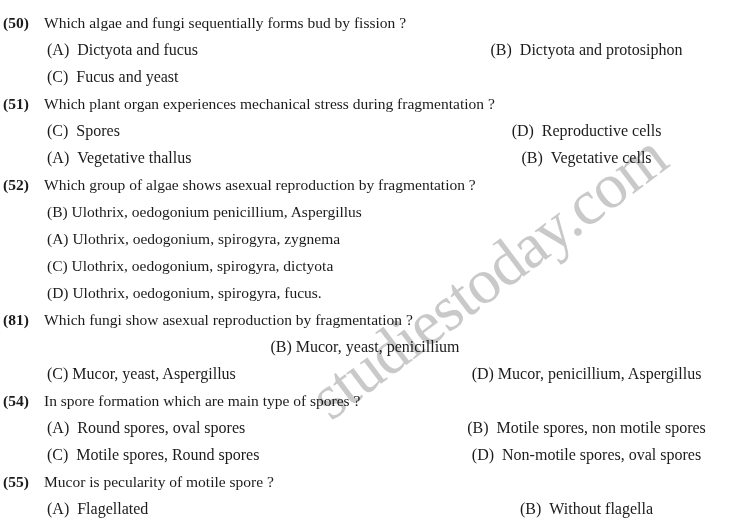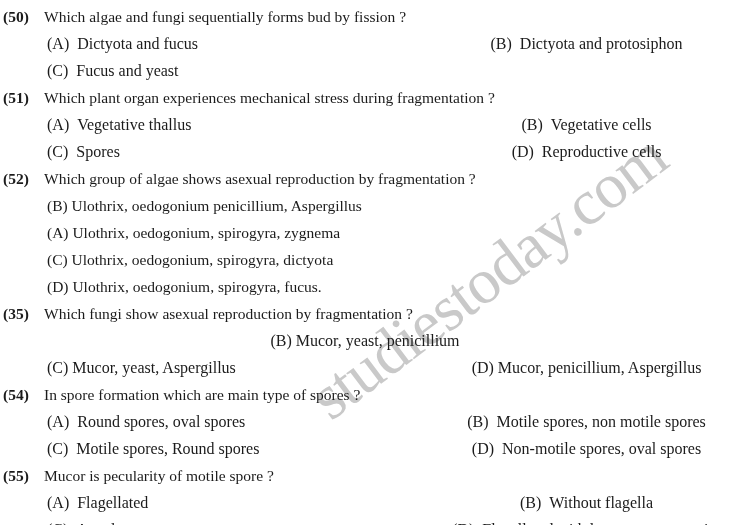--- a/index.html
+++ b/index.html
@@ -15,21 +15,21 @@
     color: #1b1b1b;
     overflow: hidden;
     position: relative;
   }
 
   #sheet {
     position: relative;
     width: 730px;
     height: 451px;
     box-sizing: border-box;
-    padding: 3px 0 0 0;
+    padding: 9px 0 0 0;
     z-index: 2;
   }
 
   
   .watermark-layer {
     position: absolute;
     inset: 0;
     z-index: 1;
     pointer-events: none;
     overflow: hidden;
@@ -132,41 +132,41 @@
       <div class="opt-row">
         <div class="opt-col-left"><span class="opt-letter gap-wide">(C)</span><span class="opt-body">Fucus and yeast</span></div>
       </div>
     </div>
     <div class="question">
       <div class="q-head">
         <span class="q-num">(51)</span>
         <span class="q-text">Which plant organ experiences mechanical stress during fragmentation ?</span>
       </div>
       <div class="opt-row">
+        <div class="opt-col-left"><span class="opt-letter gap-wide">(C)</span><span class="opt-body">Spores</span></div>
+        <div class="opt-col-right"><span class="opt-letter gap-wide">(D)</span><span class="opt-body">Reproductive cells</span></div>
+      </div>
+      <div class="opt-row">
         <div class="opt-col-left"><span class="opt-letter gap-wide">(A)</span><span class="opt-body">Vegetative thallus</span></div>
         <div class="opt-col-right"><span class="opt-letter gap-wide">(B)</span><span class="opt-body">Vegetative cells</span></div>
-      </div>
-      <div class="opt-row">
-        <div class="opt-col-left"><span class="opt-letter gap-wide">(C)</span><span class="opt-body">Spores</span></div>
-        <div class="opt-col-right"><span class="opt-letter gap-wide">(D)</span><span class="opt-body">Reproductive cells</span></div>
       </div>
     </div>
     <div class="question">
       <div class="q-head">
         <span class="q-num">(52)</span>
         <span class="q-text">Which group of algae shows asexual reproduction by fragmentation ?</span>
       </div>
       <div class="opt-stack"><span class="opt-letter gap-narrow">(B)</span><span class="opt-body">Ulothrix, oedogonium penicillium, Aspergillus</span></div>
       <div class="opt-stack"><span class="opt-letter gap-narrow">(A)</span><span class="opt-body">Ulothrix, oedogonium, spirogyra, zygnema</span></div>
       <div class="opt-stack"><span class="opt-letter gap-narrow">(C)</span><span class="opt-body">Ulothrix, oedogonium, spirogyra, dictyota</span></div>
       <div class="opt-stack"><span class="opt-letter gap-narrow">(D)</span><span class="opt-body">Ulothrix, oedogonium, spirogyra, fucus.</span></div>
     </div>
     <div class="question">
       <div class="q-head">
-        <span class="q-num">(35)</span>
+        <span class="q-num">(81)</span>
         <span class="q-text">Which fungi show asexual reproduction by fragmentation ?</span>
       </div>
       <div class="opt-row">
         <div class="opt-col-right"><span class="opt-letter gap-narrow">(B)</span><span class="opt-body">Mucor, yeast, penicillium</span></div>
       </div>
       <div class="opt-row">
         <div class="opt-col-left"><span class="opt-letter gap-narrow">(C)</span><span class="opt-body">Mucor, yeast, Aspergillus</span></div>
         <div class="opt-col-right"><span class="opt-letter gap-narrow">(D)</span><span class="opt-body">Mucor, penicillium, Aspergillus</span></div>
       </div>
     </div>

